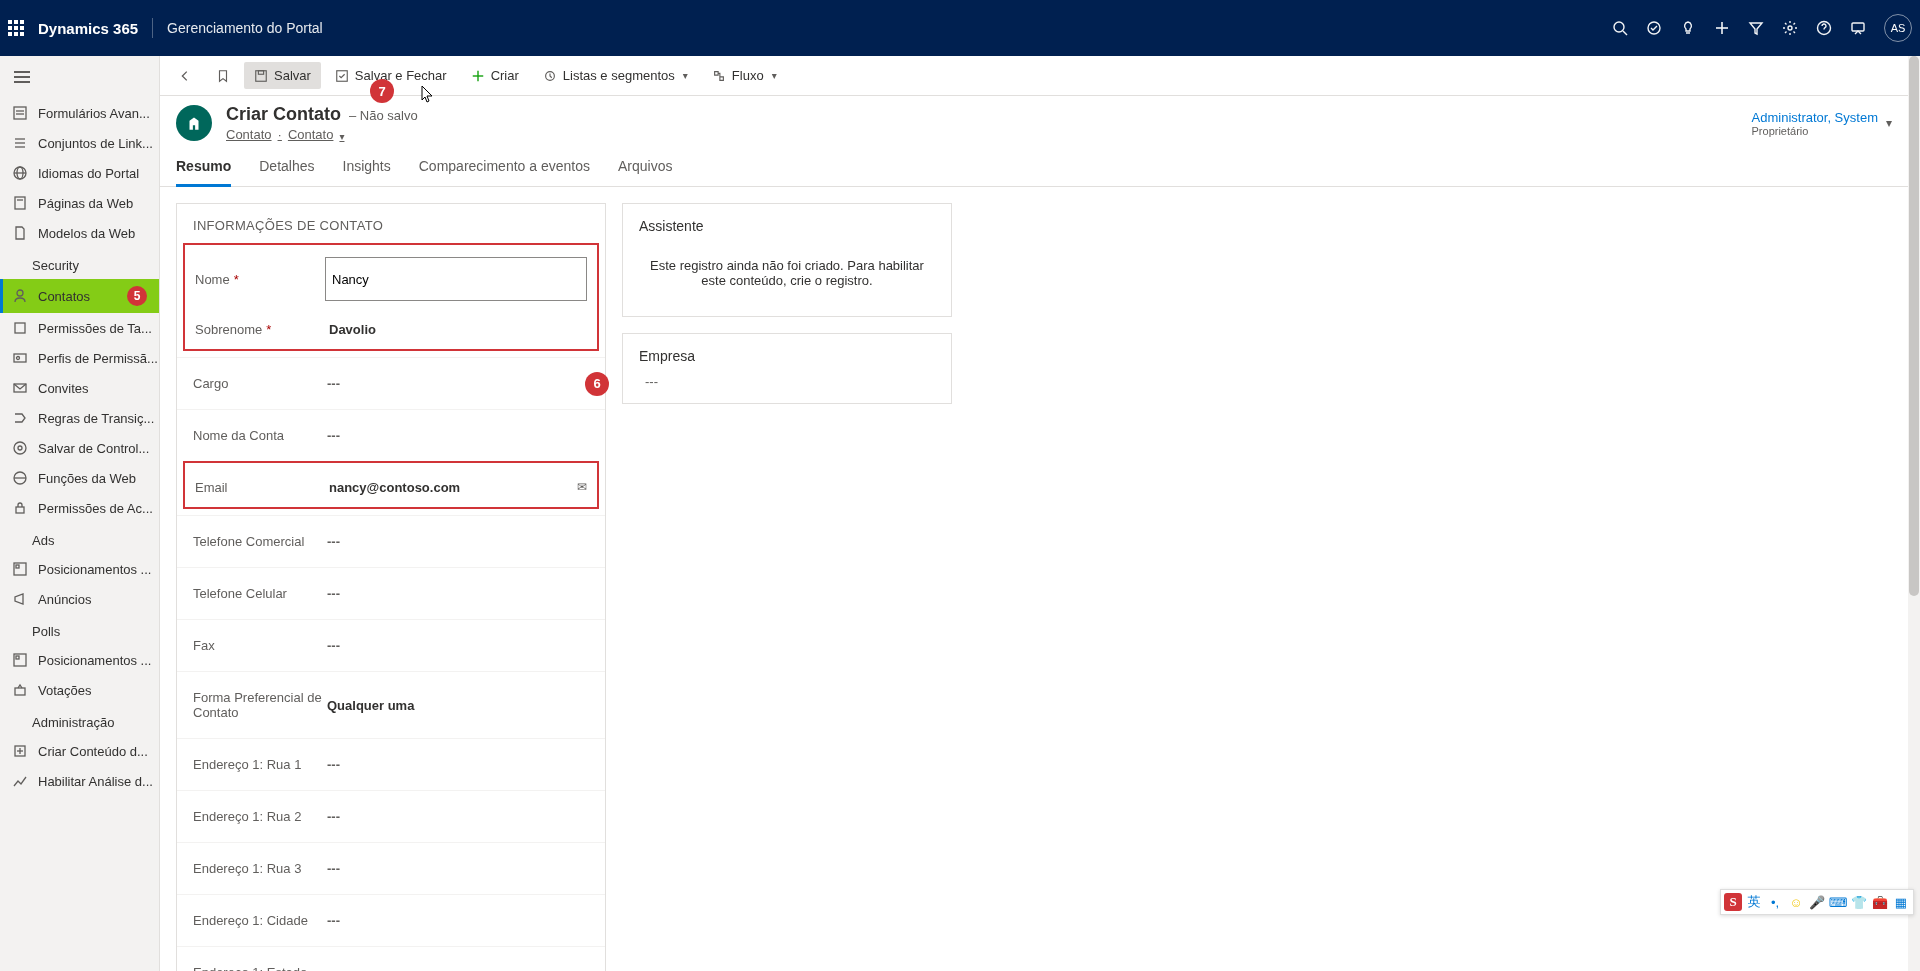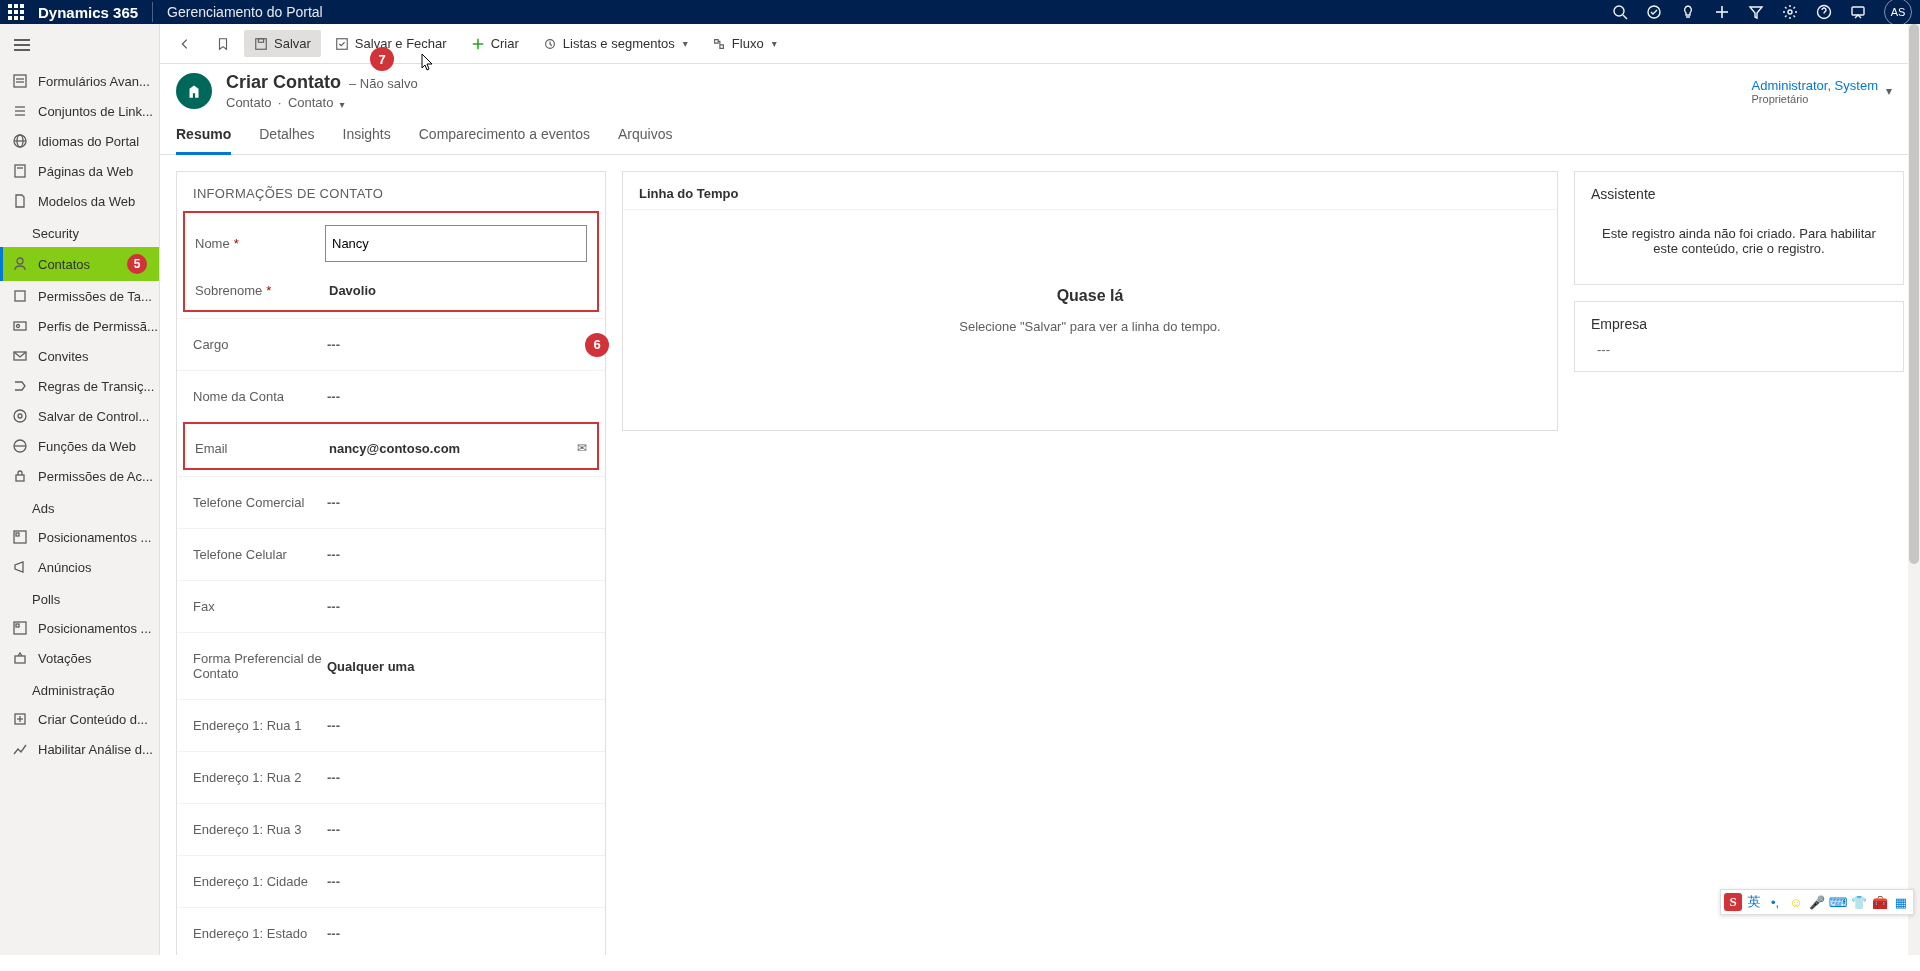--- a/index.html
+++ b/index.html
@@ -1,19 +1,19 @@
 <!DOCTYPE html>
 <html><head>
 <meta charset="utf-8">
 <style>
 * { box-sizing: border-box; margin: 0; padding: 0; }
 body { font-family: "Segoe UI", Arial, sans-serif; font-size: 13px; color: #323130; background: #fff; overflow: hidden; }
 
 
-.topbar { height: 24px; background: #002050; color: #fff; display: flex; align-items: center; padding: 0 8px; justify-content: space-between; }
+.topbar { height: 56px; background: #002050; color: #fff; display: flex; align-items: center; padding: 0 8px; justify-content: space-between; }
 .topbar-left { display: flex; align-items: center; gap: 14px; }
 .waffle { display: grid; grid-template-columns: repeat(3, 4px); grid-template-rows: repeat(3, 4px); gap: 2px; cursor: pointer; }
 .waffle span { background: #fff; width: 4px; height: 4px; }
 .app-name { font-weight: 600; font-size: 15px; }
 .divider-v { width: 1px; height: 20px; background: rgba(255,255,255,0.3); }
 .app-sub { font-size: 14px; opacity: 0.9; }
 .topbar-right { display: flex; align-items: center; gap: 18px; }
 .topbar-right .ticon { width: 16px; height: 16px; cursor: pointer; opacity: 0.95; }
 .avatar { width: 28px; height: 28px; border-radius: 50%; border: 1px solid rgba(255,255,255,0.5); display: flex; align-items: center; justify-content: center; font-size: 11px; }
 
@@ -44,21 +44,21 @@
 .cursor-icon { position:absolute; left:260px; top:28px; z-index:11; }
 
 
 .rec-header { display: flex; align-items: center; padding: 8px 16px 4px 16px; gap: 14px; }
 .entity-circle { width: 36px; height: 36px; border-radius: 50%; background: #00675b; display:flex; align-items:center; justify-content:center; }
 .entity-circle svg { width:18px; height:18px; fill:#fff; }
 .rec-title-wrap { flex:1; }
 .rec-title-line { display:flex; align-items:baseline; gap:8px; }
 .rec-title { font-size: 18px; font-weight: 600; }
 .rec-unsaved { font-size: 13px; color: #605e5c; }
-.rec-crumb { font-size: 13px; color: #605e5c; margin-top: 2px; display:flex; align-items:flex-end; gap:6px; }
+.rec-crumb { font-size: 13px; color: #605e5c; margin-top: 2px; display:flex; align-items:flex-end; gap:6px;text-decoration:underline; }
 .rec-crumb .chev2 { font-size:10px; }
 .owner-box { text-align: left; font-size: 12px; padding-right:12px; display:flex; align-items:center; gap:8px; }
 .owner-name { color: #0078d4; font-size: 13px; cursor:pointer; }
 .owner-label { color: #605e5c; font-size: 11px; }
 .owner-chev { color:#605e5c; font-size:12px; }
 
 
 .tabs { display: flex; gap: 28px; padding: 4px 16px 0 16px; border-bottom: 1px solid #e1dfdd; }
 .tab { padding: 8px 0 10px 0; cursor: pointer; font-size: 14px; color: #605e5c; }
 .tab.active { color: #323130; font-weight: 600; border-bottom: 3px solid #0078d4; margin-bottom:-1px; }
@@ -71,21 +71,21 @@
 .col3 { width: 330px; }
 .card { border: 1px solid #e1dfdd; background:#fff; }
 .section-h { font-size: 13px; color: #605e5c; padding: 14px 16px 10px 16px; letter-spacing: 0.3px; }
 
 .field-row { display:flex; align-items:center; padding: 18px 16px; border-top: 1px solid #f3f2f1; min-height: 40px; position:relative; }
 .field-row:first-of-type { border-top: none; }
 .field-label { width: 130px; font-size: 13px; color: #605e5c; flex-shrink:0; }
 .req { color:#a80000; margin-left:4px; }
 .field-val { font-size: 13px; color: #323130; flex:1; padding-left:4px; }
 .field-val.ph { color: #605e5c; font-weight:600; }
-.field-input { flex:1; border:1px solid #8a8886; padding:4px 6px; font-size:13px; height:37px; }
+.field-input { flex:1; border:1px solid #8a8886; padding:4px 6px; font-size:13px; height:44px; }
 
 .hl-box { border: 2.5px solid #d13438; margin: 0 6px 6px 6px; padding-top:4px; }
 .hl-box .field-row { border-top:none; padding:8px 10px; }
 
 .annot6 { position:absolute; right:-4px; top:50%; transform:translateY(-50%); background:#d13438; color:#fff; width:24px; height:24px; border-radius:50%; display:flex; align-items:center; justify-content:center; font-weight:600; font-size:13px; }
 .mail-ic { color:#605e5c; font-size:12px; margin-left:auto; }
 
 .timeline-card { min-height:260px; }
 .timeline-body { display:flex; flex-direction:column; align-items:center; justify-content:center; height:200px; gap:14px; }
 .tl-h { font-size:13px; font-weight:600; padding:14px 16px 8px; border-bottom:1px solid #f3f2f1; }
@@ -508,29 +508,20 @@
               <div class="field-label">Endereço 1: Cidade</div>
               <div class="field-val ph">---</div>
             </div>
           <div class="field-row">
               <div class="field-label">Endereço 1: Estado</div>
               <div class="field-val ph">---</div>
             </div>
         </div>
       </div>
 
-      <div class="col col2">
-        <div class="card timeline-card">
-          <div class="tl-h">Linha do Tempo</div>
-          <div class="timeline-body">
-            <div class="tl-title">Quase lá</div>
-            <div class="tl-sub">Selecione "Salvar" para ver a linha do tempo.</div>
-          </div>
-        </div>
-      </div>
 
       <div class="col col3">
         <div class="card">
           <div class="comp-title">Assistente</div>
           <div class="assist-msg">Este registro ainda não foi criado. Para habilitar este conteúdo, crie o registro.</div>
         </div>
         <div class="card">
           <div class="comp-title">Empresa</div>
           <div class="comp-val">---</div>
         </div>

